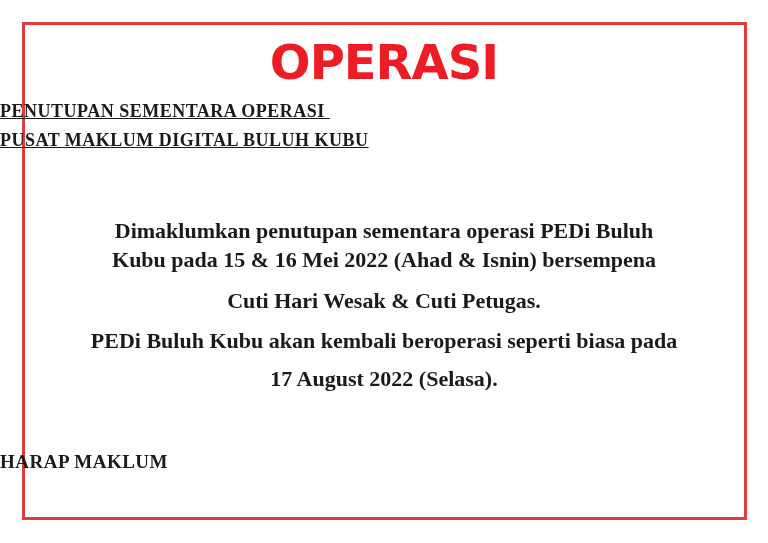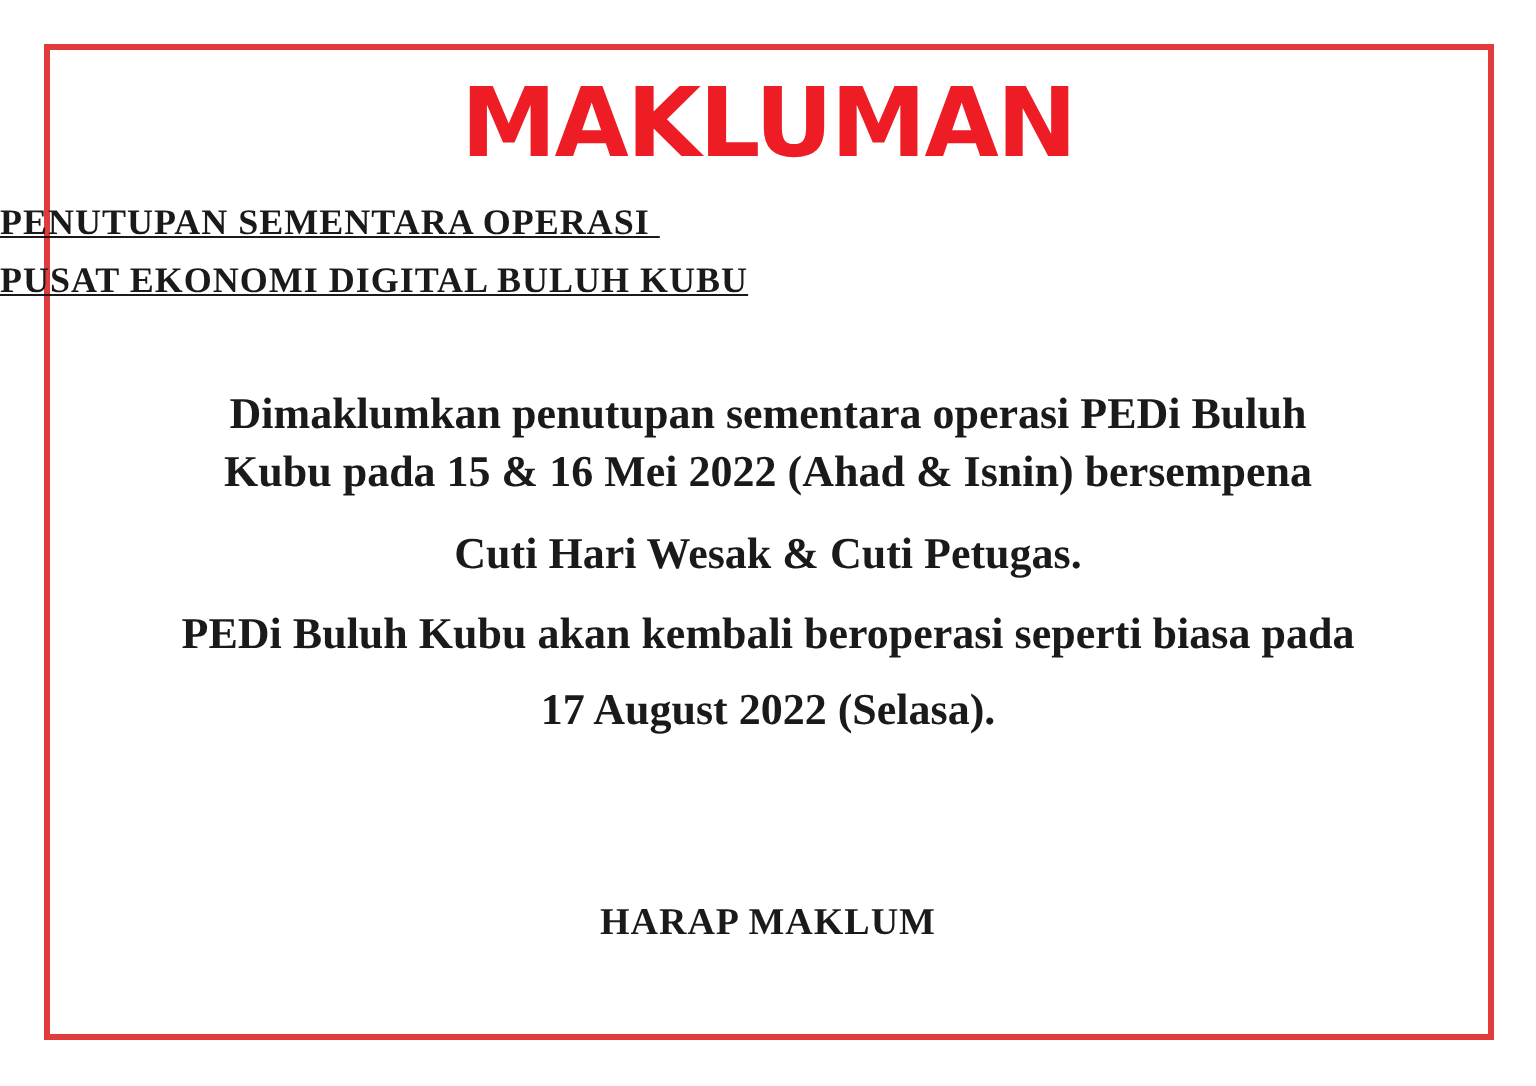--- a/index.html
+++ b/index.html
@@ -48,47 +48,48 @@
     text-decoration:underline;
     white-space:pre;
   }
   .body-line{
     position:absolute;
     left:0;width:100%;
     text-align:center;
     font-weight:bold;
     font-size:22px;
     line-height:26px;
+    margin-top:24px;
   }
   .l1{top:194px;}
   .l2{top:223px;}
   .l3{top:264px;}
   .l4{top:304px;}
   .l5{top:342px;}
   .footer{
     position:absolute;
     top:450px;left:0;width:100%;
-    text-align:center;
+    text-align:left;
     font-weight:bold;
     font-size:19px;
     line-height:24px;
     letter-spacing:0.5px;
   }
 </style>
 </head>
 <body>
 
 <div class="page">
   <div class="frame"></div>
 
-  <h1 class="title">MAKLUMAN</h1>
+  <h1 class="title">OPERASI</h1>
 
   <div class="subtitles">
     <div class="subtitle-line">PENUTUPAN SEMENTARA OPERASI&nbsp;</div>
-    <div class="subtitle-line">PUSAT EKONOMI DIGITAL BULUH KUBU</div>
+    <div class="subtitle-line">PUSAT MAKLUM DIGITAL BULUH KUBU</div>
   </div>
 
   <div class="body-line l1">Dimaklumkan penutupan sementara operasi PEDi Buluh</div>
   <div class="body-line l2">Kubu pada 15 &amp; 16 Mei 2022 (Ahad &amp; Isnin) bersempena</div>
   <div class="body-line l4">PEDi Buluh Kubu akan kembali beroperasi seperti biasa pada</div>
   <div class="body-line l3">Cuti Hari Wesak &amp; Cuti Petugas.</div>
   <div class="body-line l5">17 August 2022 (Selasa).</div>
 
   <div class="footer">HARAP MAKLUM</div>
 </div>

